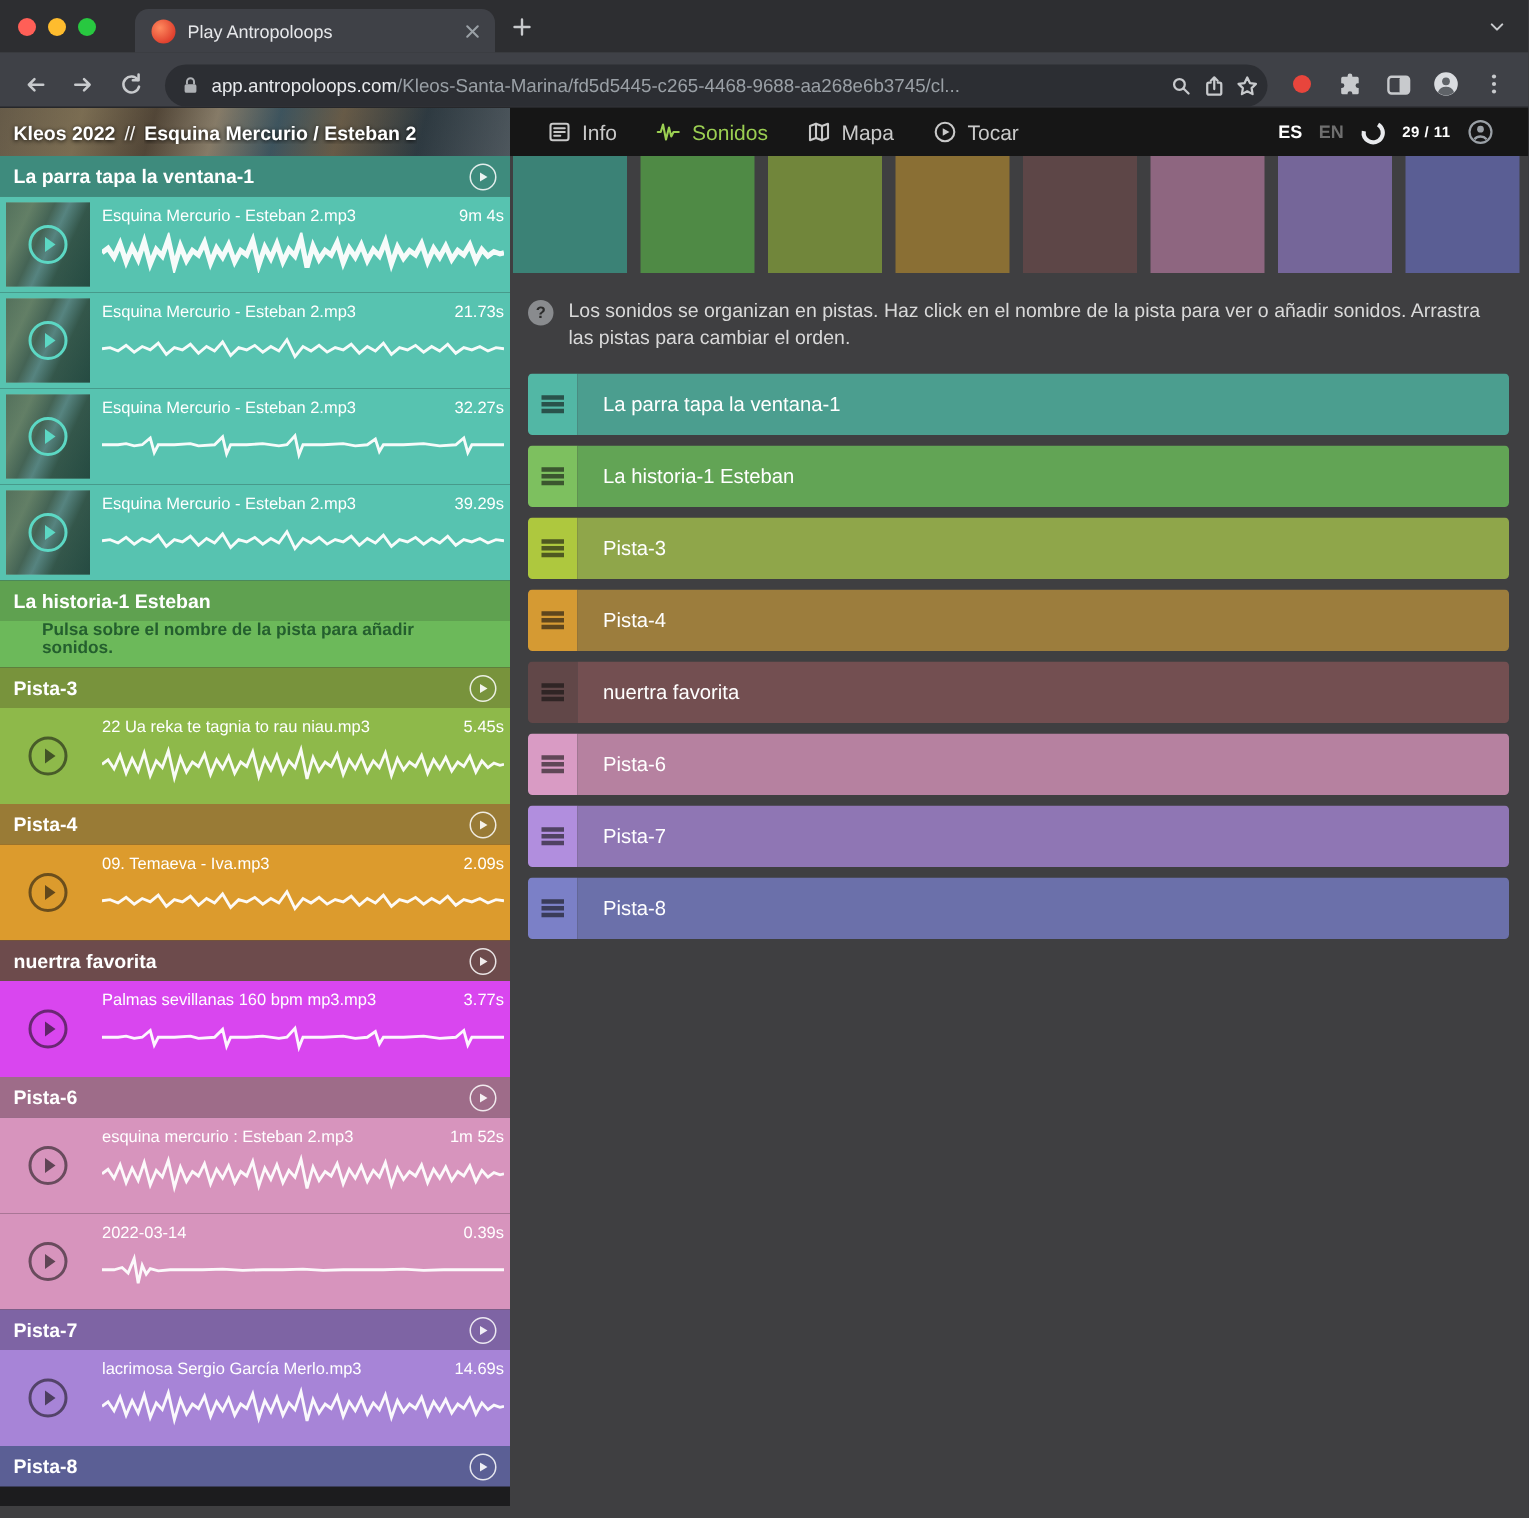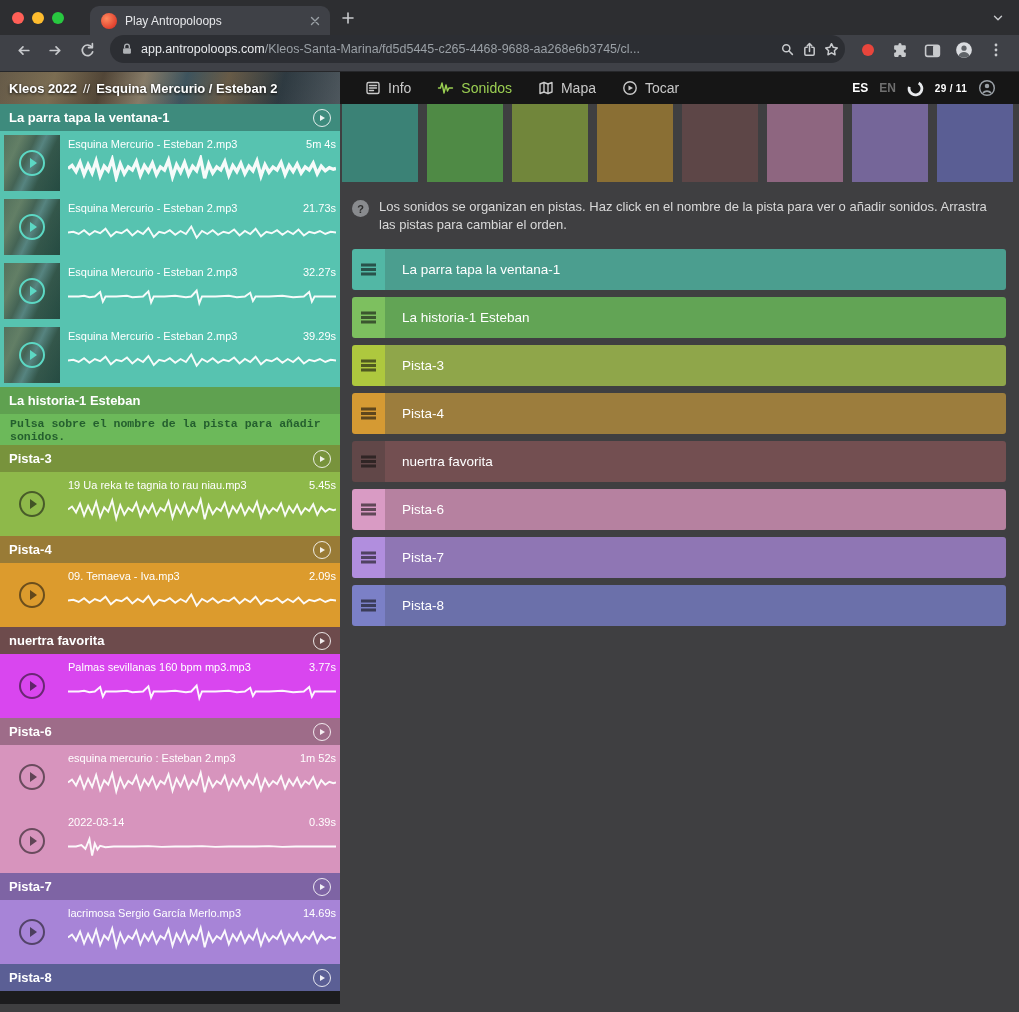--- a/index.html
+++ b/index.html
@@ -13,21 +13,21 @@
   .light.red{background:#ff5f57}.light.yellow{background:#febc2e}.light.green{background:#28c840}
   .tab { height:29px; align-self:flex-end; background:#3f4147; border-radius:9px 9px 0 0;
     display:flex; align-items:center; gap:8px; width:240px; padding:0 8px 0 11px; margin-left:14px; }
   .favicon { width:16px; height:16px; border-radius:50%; flex:0 0 16px;
     background:radial-gradient(circle at 35% 35%, #ff8a5e, #e0402e 72%); }
   .tab-title { color:#e6e7ea; font-size:12px; flex:1; white-space:nowrap; overflow:hidden; }
   .ibtn { display:flex; align-items:center; justify-content:center; }
   .newtab { margin-left:10px; }
   .strip-chevron { margin-left:auto; margin-right:14px; }
 
-  .toolbar { height:37px; background:#3f4147; display:flex; align-items:flex-start; padding:0 8px; gap:2px;
+  .toolbar { height:37px; background:#3f4147; display:flex; align-items:flex-end; padding:0 8px; gap:2px;
     border-bottom:1px solid #26272a; }
   .tbtn { width:30px; height:30px; border-radius:50%; display:flex; align-items:center; justify-content:center; }
   .icon { stroke:#c8cacd; fill:none; stroke-width:1.6; stroke-linecap:round; stroke-linejoin:round; }
   .omnibox { flex:1; height:28px; background:#2c2e33; border-radius:14px; margin:0 6px;
     display:flex; align-items:center; gap:7px; padding:0 6px 0 10px; min-width:0; }
   .url { flex:1; min-width:0; white-space:nowrap; overflow:hidden; text-overflow:ellipsis; font-size:12.5px; }
   .url .domain { color:#e8eaed; }
   .url .path { color:#9aa0a6; }
 
   
@@ -51,22 +51,22 @@
   
   .content { display:flex; height:900px; }
 
   .sidebar { width:340px; flex:0 0 340px; background:#1c1c1e; display:flex; flex-direction:column; overflow:hidden; }
   .s-header { height:27px; flex:0 0 27px; display:flex; align-items:center; padding:0 9px;
     color:#fff; font-size:13px; font-weight:700; }
   .s-play { margin-left:auto; width:18px; height:18px; border:1.5px solid rgba(255,255,255,.85);
     border-radius:50%; display:flex; align-items:center; justify-content:center; }
   .s-play i { display:block; width:0; height:0; border-left:5px solid rgba(255,255,255,.9);
     border-top:3.5px solid transparent; border-bottom:3.5px solid transparent; margin-left:1px; }
-  .s-helper { flex:0 0 31px; display:flex; align-items:center; padding:0 10px; font-size:11.5px;
-    font-weight:700; color:#245f2e;font-family:Liberation Mono, monospace; }
+  .s-helper { flex:0 0 31px; display:flex; align-items:flex-start; padding:0 28px; font-size:11.5px;
+    font-weight:700; color:#245f2e; }
   .s-clip { flex:0 0 64px; display:flex; padding:4px; gap:8px; }
   .s-thumb { width:56px; height:56px; flex:0 0 56px; display:flex; align-items:center; justify-content:center; }
   .s-thumb.photo { background:linear-gradient(rgba(30,110,96,.5),rgba(30,110,96,.5)),
     linear-gradient(115deg,#8a7458 0%,#a8906c 22%,#6b594a 40%,#8f9aa0 52%,#4a3f35 68%,#2c2824 100%); }
   .tp { width:26px; height:26px; border-radius:50%; display:flex; align-items:center; justify-content:center; }
   .tp i { display:block; width:0; height:0; border-top:5px solid transparent; border-bottom:5px solid transparent; margin-left:2px; }
   .tp.teal { border:2px solid #5cd8c4; } .tp.teal i { border-left:7px solid #5cd8c4; }
   .tp.dark { border:2px solid rgba(15,15,15,.55); } .tp.dark i { border-left:7px solid rgba(15,15,15,.6); }
   .s-clip-body { flex:1; min-width:0; display:flex; flex-direction:column; padding-top:3px; }
   .s-top { display:flex; justify-content:space-between; gap:2px; color:#fff; font-size:11px; }
@@ -263,21 +263,21 @@
     </div>
     <div class="s-clip" style="background-color: rgb(87, 195, 176);">
       <div class="s-thumb photo">
           <span class="tp teal">
             <i></i>
           </span>
         </div>
       <div class="s-clip-body">
           <div class="s-top">
         <span class="s-file">Esquina Mercurio - Esteban 2.mp3</span>
-        <span class="s-dur">5m 4s</span>
+        <span class="s-dur">9m 4s</span>
           </div>
         <svg class="wave thick" viewBox="0 0 200 36" preserveAspectRatio="none">
             <use href="#waveA"></use>
           </svg>
       </div>
     </div>
     <div class="s-clip" style="background-color: rgb(87, 195, 176);">
       <div class="s-thumb photo">
           <span class="tp teal">
             <i></i>
@@ -340,21 +340,21 @@
         </span>
     </div>
     <div class="s-clip" style="background-color: rgb(142, 185, 74);">
       <div class="s-thumb">
           <span class="tp dark">
             <i></i>
           </span>
         </div>
       <div class="s-clip-body">
           <div class="s-top">
-        <span class="s-file">19 Ua reka te tagnia to rau niau.mp3</span>
+        <span class="s-file">22 Ua reka te tagnia to rau niau.mp3</span>
         <span class="s-dur">5.45s</span>
           </div>
         <svg class="wave" viewBox="0 0 200 36" preserveAspectRatio="none">
             <use href="#waveA"></use>
           </svg>
       </div>
     </div>
 
     <div class="s-header" style="background-color: rgb(153, 123, 54);">
       <span>Pista-4</span>

